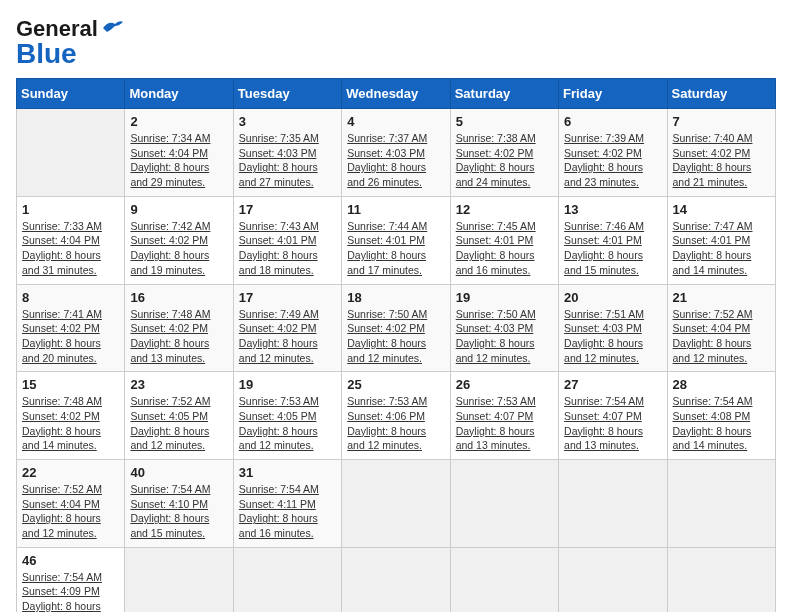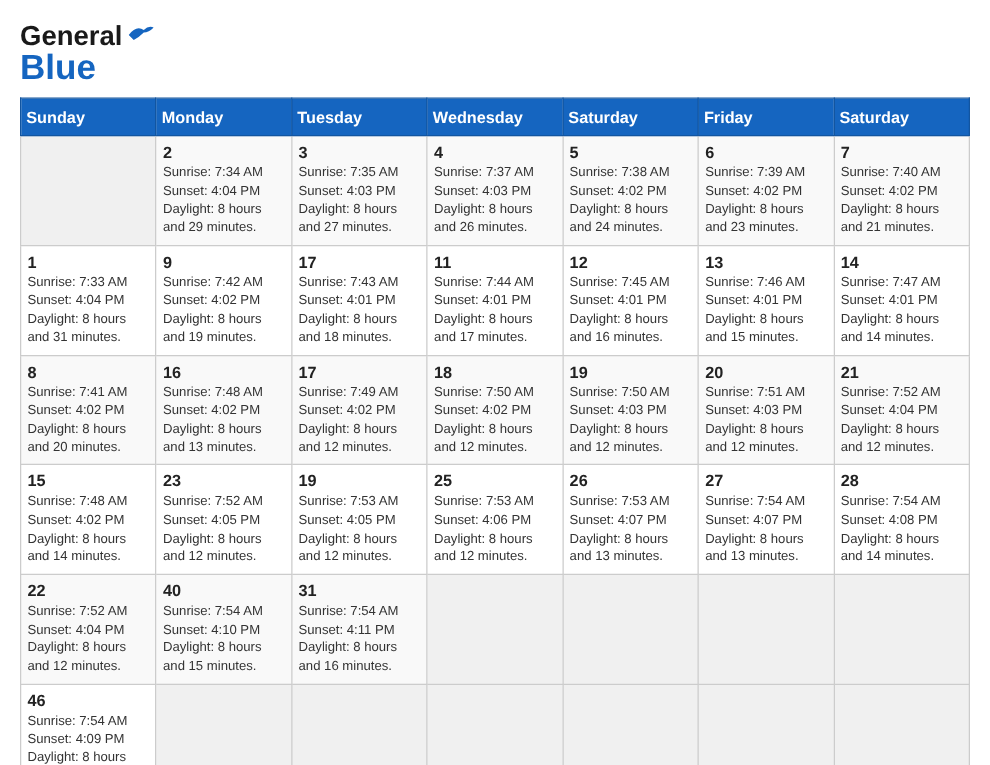--- a/index.html
+++ b/index.html
@@ -68,20 +68,21 @@
       font-size: 13px;
       font-weight: bold;
       color: #222;
       display: block;
       margin-bottom: 2px;
     }
     .day-info {
       font-size: 10.5px;
       color: #333;
       line-height: 1.4;
+      text-decoration: underline;
     }
     .empty-cell {
       background: #f0f0f0 !important;
     }
   </style>
 </head>
 <body>
 
 <div class="header-area">
   <div class="logo">

